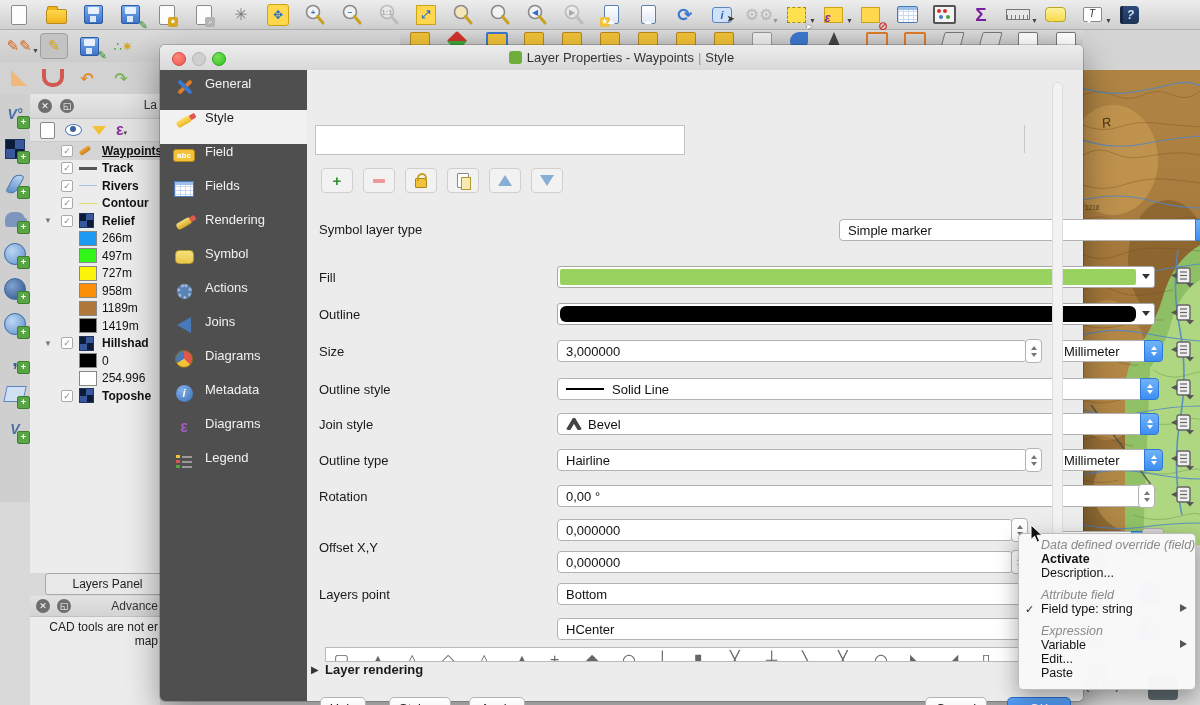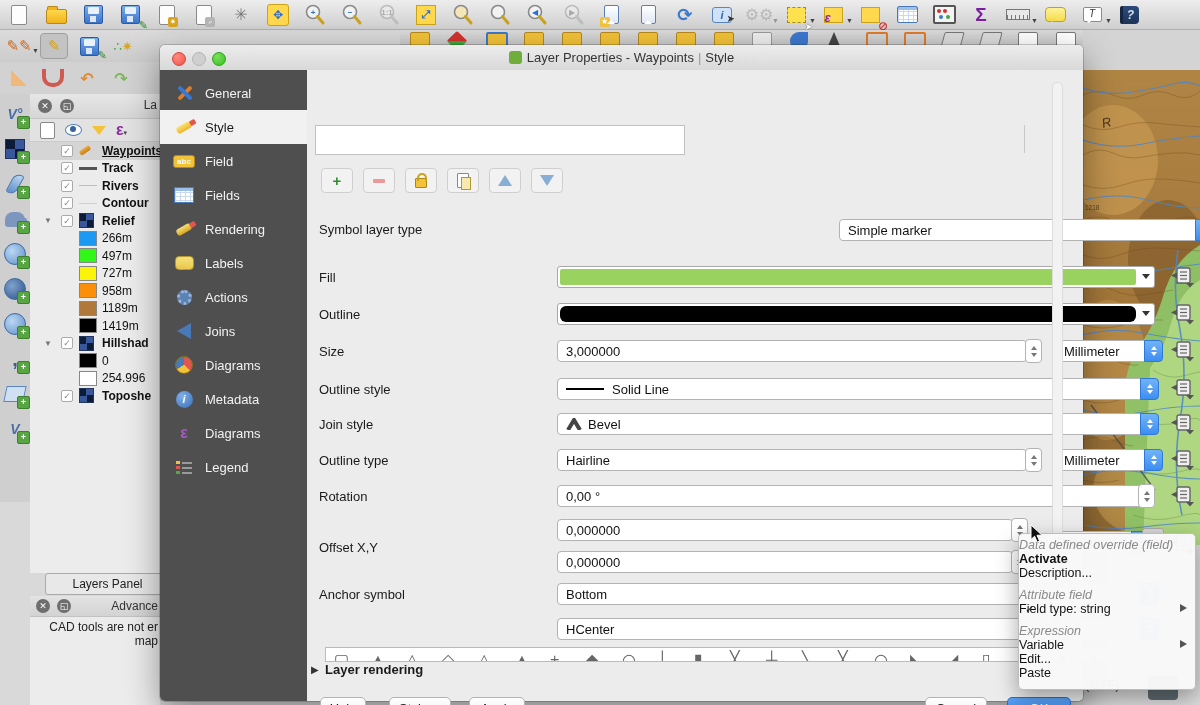--- a/index.html
+++ b/index.html
@@ -95,21 +95,21 @@
   #advpanel{position:absolute;left:30px;top:596px;width:130px;height:109px;background:#ececec;}
   #advhead{position:relative;height:20px;background:linear-gradient(#e3e3e3,#d3d3d3);border-bottom:1px solid #c2c2c2;font-size:12px;color:#333;}
   #cadtxt{font-size:12px;color:#222;text-align:right;padding:3px 2px 0 4px;line-height:14px;}
   
   #dlg{position:absolute;left:160px;top:45px;width:923px;height:656px;background:#ececec;border-radius:5px;box-shadow:0 12px 34px rgba(0,0,0,.4),0 0 0 1px rgba(0,0,0,.18);}
   #dlg-title{position:absolute;left:0;top:0;right:0;height:25px;background:linear-gradient(#ececec,#d9d9d9);border-bottom:1px solid #bdbdbd;border-radius:5px 5px 0 0;text-align:center;font-size:13px;color:#333;line-height:25px;}
   .tl{position:absolute;top:7px;width:12px;height:12px;border-radius:50%;}
   #dlg-title .sep{color:#999;padding:0 4px;}
   #dlg-title .qicon{display:inline-block;width:13px;height:13px;background:#6fae3a;border-radius:3px;vertical-align:-2px;margin-right:5px;}
   #dside{position:absolute;left:0;top:25px;width:147px;bottom:0;background:#4f4f4f;border-radius:0 0 0 5px;padding-top:6px;box-sizing:border-box;}
-  .sbitem{position:relative;height:34px;display:flex;align-items:center;gap:10px;padding-left:13px;color:#f2f2f2;font-size:13px;}
+  .sbitem{position:relative;height:34px;display:flex;align-items:flex-start;gap:10px;padding-left:13px;color:#f2f2f2;font-size:13px;}
   .sbitem.sel{background:#f1f1f1;color:#1a1a1a;}
   .sbic{width:22px;height:22px;display:flex;align-items:center;justify-content:center;flex:0 0 22px;}
   
   .i-general{position:relative;width:18px;height:18px;}
   .i-general:before,.i-general:after{content:"";position:absolute;left:8px;top:0;width:4px;height:18px;border-radius:2px;}
   .i-general:before{background:#e07b28;transform:rotate(45deg);}
   .i-general:after{background:#3d78cf;transform:rotate(-45deg);}
   .i-brush{width:16px;height:7px;background:linear-gradient(#ffe071,#e8b62a);border-radius:3px;transform:rotate(-30deg);position:relative;}
   .i-brush:after{content:"";position:absolute;right:-5px;top:1px;width:6px;height:5px;background:#e2574c;border-radius:1px;}
   .i-abc{background:#f2c238;border:1px solid #b8881a;border-radius:3px;color:#fff;font-weight:bold;font-size:8px;padding:1px 3px;}
@@ -151,21 +151,21 @@
   .btn{position:absolute;height:22px;border:1px solid #b3b3b3;border-radius:5px;background:linear-gradient(#fff,#ededed);font-size:13px;color:#1a1a1a;text-align:center;display:flex;align-items:center;justify-content:center;padding:0 12px;box-sizing:border-box;}
   .btn.blue{background:linear-gradient(#5ba4f8,#2f7fe8);border-color:#2a6fd0;color:#fff;}
   #dscroll{position:absolute;right:20px;top:12px;width:9px;height:556px;background:#f2f2f2;border:1px solid #dcdcdc;border-radius:5px;}
   #dthumb{position:absolute;left:0px;top:523px;width:7px;height:30px;background:#b5b5b5;border-radius:4px;}
   
   #map{position:absolute;left:1083px;top:70px;width:117px;height:475px;}
   #maparea-top{position:absolute;left:1083px;top:30px;width:117px;height:40px;background:#d4d4d4;}
   #maparea-bot{position:absolute;left:1083px;top:545px;width:117px;height:160px;background:#dcdcdc;}
   
   #ctxmenu{position:absolute;left:1018px;top:533px;width:178px;height:157px;background:rgba(248,248,248,.98);border:1px solid #bdbdbd;border-radius:5px;box-shadow:0 8px 22px rgba(0,0,0,.35);padding:4px 0;box-sizing:border-box;z-index:50;}
-  .mi{position:relative;height:14px;line-height:14px;font-size:12.5px;color:#111;white-space:nowrap;}
+  .mi{position:relative;height:14px;line-height:14px;font-size:12.5px;color:#111;padding-left:22px;white-space:nowrap;}
   .mi.hdr{color:#8a8a8a;font-style:italic;}
   .mi.bold{font-weight:bold;}
   .mi .chk{position:absolute;left:6px;font-size:11px;color:#222;}
   .mi .sub{position:absolute;right:8px;top:2px;width:0;height:0;border-top:4.5px solid transparent;border-bottom:4.5px solid transparent;border-left:7px solid #555;}
   .msep{height:8px;}
   #otf{position:absolute;left:1085px;top:677px;font-size:13px;color:#333;z-index:5;}
   #pressicon{position:absolute;left:1148px;top:676px;width:30px;height:24px;background:#5f6b70;border-radius:4px;z-index:4;}
   #cursor{position:absolute;left:1030px;top:524px;z-index:60;}
 </style>
 </head>
@@ -621,21 +621,21 @@
         <div class="sbitem">
           <span class="sbic">
             <span class="i-brush" style="background:linear-gradient(#f5e07a,#d8a51f)"></span>
           </span>
           <span>Rendering</span>
         </div>
         <div class="sbitem">
           <span class="sbic">
             <span class="i-bubble"></span>
           </span>
-          <span>Labels</span>
+          <span>Symbol</span>
         </div>
         <div class="sbitem">
           <span class="sbic">
             <span class="i-gear"></span>
           </span>
           <span>Actions</span>
         </div>
         <div class="sbitem">
           <span class="sbic">
             <span class="i-join"></span>
@@ -793,21 +793,21 @@
           <span>Map unit</span>
           <span class="cap">
             <i class="tup"></i>
             <i class="tdn"></i>
           </span>
         </div>
       <div class="abs" style="left:835px;top:458px;width:20px;height:26px;background:#d8d8d8;border:1px solid #aaa;border-radius:3px;display:flex;align-items:center;justify-content:center">
         <span style="display:inline-block;width:11px;height:4px;background:#e8a92c;border-radius:2px;transform:rotate(-40deg);box-shadow:-4px -4px 0 -1px #9a9a9a"></span>
       </div>
 
-      <span class="lblrow" style="left:12px;top:517px">Anchor symbol</span>
+      <span class="lblrow" style="left:12px;top:517px">Layers point</span>
       <div class="combo" style="left:250px;top:513px;width:592px">
           <span>Bottom</span>
           <span class="cap">
             <i class="tup"></i>
             <i class="tdn"></i>
           </span>
         </div>
       <div class="combo" style="left:250px;top:548px;width:592px">
           <span>HCenter</span>
           <span class="cap">

